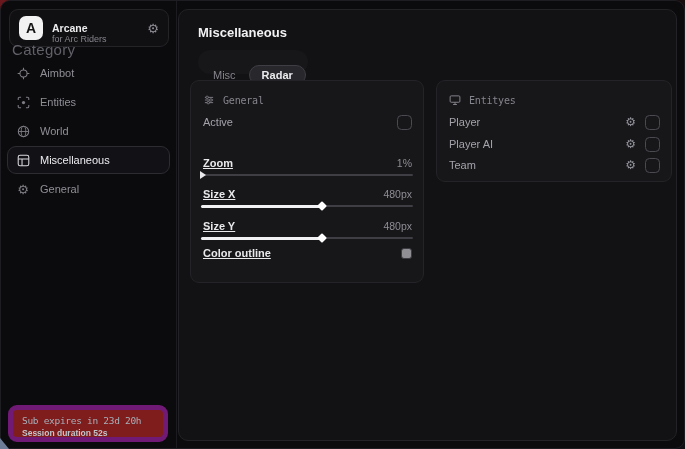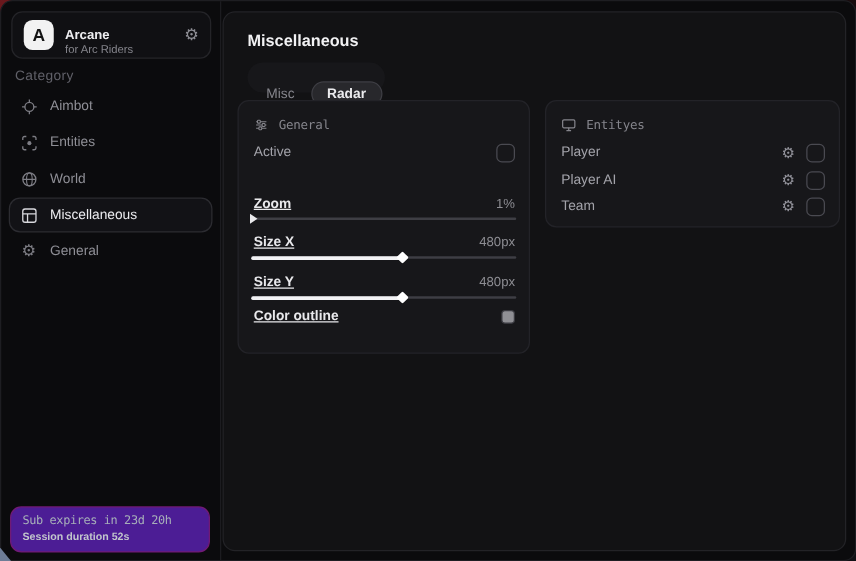--- a/index.html
+++ b/index.html
@@ -10,31 +10,31 @@
 
   
   .sidebar { position:absolute; left:0; top:0; bottom:0; width:176px; border-right:1px solid #1c1c20; }
   .logo-card { position:absolute; left:8px; top:8px; width:160px; height:38px; border:1px solid #242428; border-radius:9px; background:#101013; display:flex; align-items:center; padding:0 9px; }
   .logo-badge { width:24px; height:24px; border-radius:7px; background:#f2f2f2; color:#141414; font-weight:bold; font-size:14px; display:flex; align-items:center; justify-content:center; }
   .logo-text { margin-left:9px; line-height:1.15; flex:1;margin-top:11px; }
   .logo-title { font-size:10.5px; font-weight:bold; color:#ededf0; }
   .logo-sub { font-size:9px; color:#84848b; }
   .logo-gear { color:#8d8d94; font-size:13px; line-height:1; cursor:default; }
 
-  .category-label { position:absolute; left:11px; top:54px; font-size:11px; color:#606068; letter-spacing:.3px;text-align:right; }
-
-  .nav { position:absolute; left:6px; right:6px; top:70px; }
+  .category-label { position:absolute; left:11px; top:40px; font-size:15px; color:#606068; letter-spacing:.3px;text-align:right; }
+
+  .nav { position:absolute; left:6px; right:6px; top:58px; }
   .nav-item { position:relative; height:28px; display:flex; align-items:center; padding:0 8px; color:#8f8f96; font-size:11px; border-radius:9px; border:1px solid transparent; margin-bottom:1px; }
   .nav-item .nicon { width:14px; height:14px; margin-right:10px; display:flex; align-items:center; justify-content:center; color:#7d7d84; }
   .nav-item.active { color:#ececf0; border-color:#2c2c31; background:#121216; }
   .nav-item.active .nicon { color:#d8d8dd; }
   .nicon svg { display:block; }
   .gear-glyph { font-size:13px; line-height:1; font-family:"DejaVu Sans",sans-serif; }
 
-  .sub-card { position:absolute; left:7px; right:8px; bottom:6px; height:37px; border:1px solid #701a75; border-radius:9px; background:#4c1d95; padding:5px 9px 0; }
+  .sub-card { position:absolute; left:7px; right:8px; bottom:6px; height:37px; border:5px solid #701a75; border-radius:9px; background:#7f1d1d; padding:5px 9px 0; }
   .sub-line1 { font-family:"DejaVu Sans Mono",monospace; font-size:9.5px; color:#a7afb9; letter-spacing:-.3px; }
   .sub-line2 { font-size:8.5px; font-weight:bold; color:#c2c6cc; margin-top:2px; }
 
   
   .main { position:absolute; left:177px; top:8px; right:7px; bottom:7px; background:#121214; border:1px solid #232327; border-radius:10px; }
   .page-title { position:absolute; left:19px; top:15px; font-size:13px; font-weight:bold; color:#f2f2f4; }
   .tabs { position:absolute; left:19px; top:40px; height:24px; display:flex; align-items:center; background:#17171a; border-radius:13px; padding:2px; }
   .tab { height:20px; display:flex; align-items:center; padding:0 12px; font-size:11px; color:#85858c; border-radius:11px; border:1px solid transparent; cursor:default;margin-top:25px; }
   .tab.active { background:#28282c; border-color:#3e3e44; color:#ebebee; font-weight:bold; }
 

